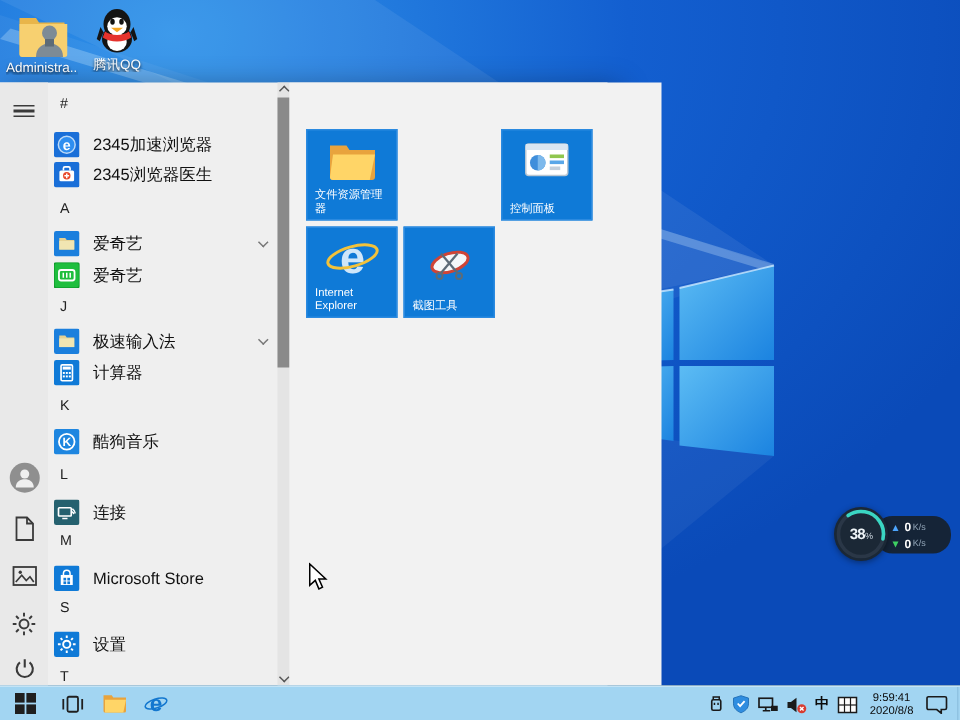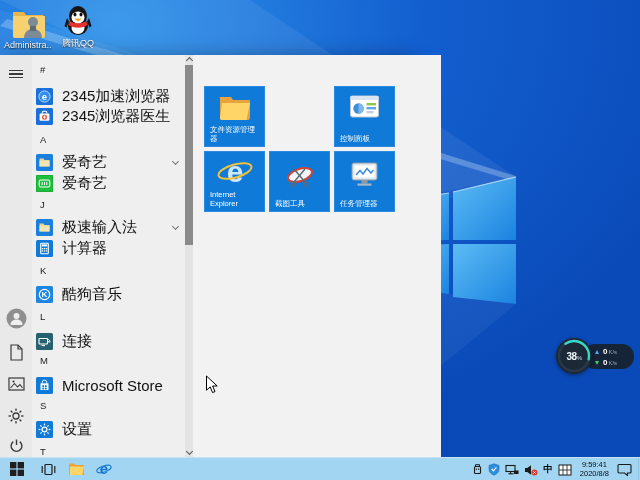--- a/index.html
+++ b/index.html
@@ -21,21 +21,21 @@
   .start-menu{position:absolute;left:0;top:55px;width:405px;height:402px;background:#efefef;
     box-shadow:8px 2px 18px rgba(0,0,0,.35);}
   .rail{position:absolute;left:0;top:0;width:32px;height:100%;background:#e9e9e9;}
   .rail-btn{position:absolute;left:0;width:32px;height:26px;display:flex;align-items:center;justify-content:center;}
   .hamburger span{display:block;width:14px;height:1.6px;background:#3a3a3a;margin:2.1px 0;}
 
   .app-list{position:absolute;left:32px;top:0;width:154px;height:100%;overflow:hidden;}
   .lh{position:absolute;left:8px;height:16px;font-size:9.5px;color:#222;line-height:16px;}
   .li{position:absolute;left:4px;width:148px;height:21px;display:flex;align-items:center;}
   .li .ic{width:17px;height:17px;flex:0 0 17px;margin-right:9px;}
-  .li .lbl{font-size:15px;color:#111;white-space:nowrap;}
+  .li .lbl{font-size:11px;color:#111;white-space:nowrap;}
   .chev{position:absolute;right:6px;top:7px;width:5px;height:5px;
     border-right:1.2px solid #777;border-bottom:1.2px solid #777;transform:rotate(45deg);}
 
   .scrollbar{position:absolute;left:185px;top:0;width:8px;height:100%;background:#e4e4e4;}
   .sb-thumb{position:absolute;left:0;top:10px;width:8px;height:180px;background:#8a8a8a;}
   .sb-up,.sb-down{position:absolute;left:1.5px;width:5px;height:5px;border-right:1.2px solid #555;border-bottom:1.2px solid #555;}
   .sb-up{top:3px;transform:rotate(225deg);}
   .sb-down{bottom:3px;transform:rotate(45deg);}
 
   .tiles-area{position:absolute;left:193px;top:0;width:248px;height:100%;background:#f2f2f2;}
@@ -403,32 +403,20 @@
             </g>
             <line x1="10" y1="5" x2="21" y2="18" stroke="#5d6b77" stroke-width="1.5"></line>
             <line x1="21" y1="5" x2="10" y2="18" stroke="#5d6b77" stroke-width="1.5"></line>
             <circle cx="9" cy="20" r="2" fill="none" stroke="#5d6b77" stroke-width="1.3"></circle>
             <circle cx="22" cy="20" r="2" fill="none" stroke="#5d6b77" stroke-width="1.3"></circle>
           </svg>
           </div>
         <div class="tlb">截图工具</div>
       </div>
 
-      <div class="tile" style="left:141px;top:96px;">
-        <div class="tic" style="top:9px;">
-          <svg width="31" height="27" viewBox="0 0 31 27">
-            <rect x="3" y="2" width="25" height="17" rx="2" fill="#dfe7ee" stroke="#8b9aa9"></rect>
-            <rect x="5.5" y="4.5" width="20" height="12" fill="#fff"></rect>
-            <polyline points="7,14 11,9.5 14,13 18,7.5 22,12 24.5,9" stroke="#3f8edb" stroke-width="1.5" fill="none"></polyline>
-            <rect x="12.5" y="19" width="6" height="3.5" fill="#8b9aa9"></rect>
-            <rect x="8.5" y="22.5" width="14" height="2.2" fill="#a9b6c2"></rect>
-          </svg>
-          </div>
-        <div class="tlb">任务管理器</div>
-      </div>
     </div>
   </div>
 
   <div class="net-widget">
     <div class="nw-pill">
       <div class="nw-row">
         <span class="nw-tri-up"></span>
         <span class="nw-val">0</span>
         <span class="nw-unit">K/s</span>
       </div>

